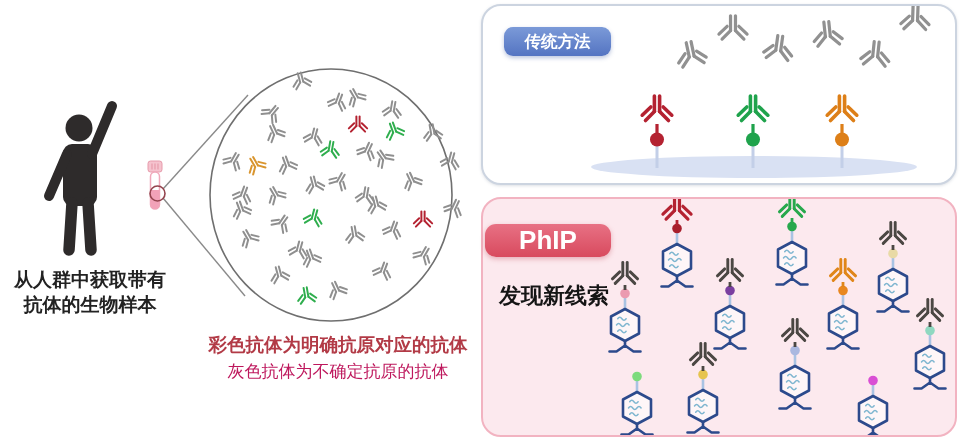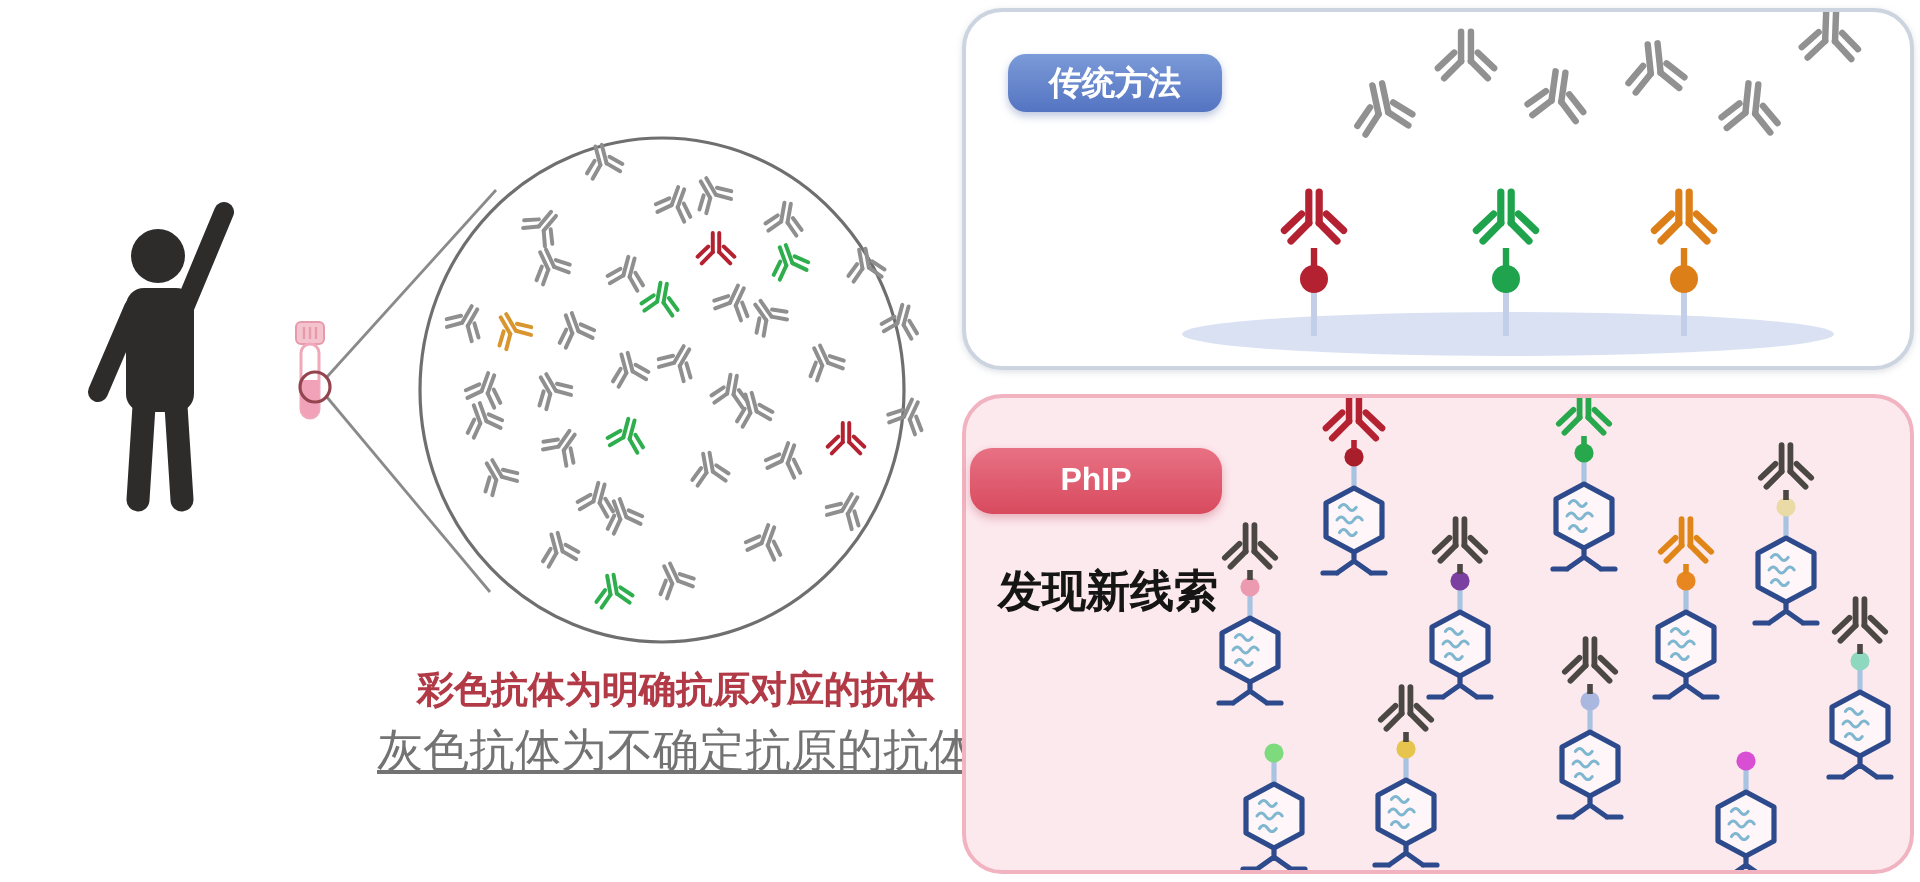--- a/index.html
+++ b/index.html
@@ -6,33 +6,33 @@
   #canvas{
     position:relative;width:960px;height:441px;overflow:hidden;
     font-family:"Liberation Sans", sans-serif;background:#ffffff;
   }
   svg{display:block;}
   
   #scene-svg{position:absolute;left:0;top:0;}
   .caption{position:absolute;text-align:center;}
   #left-caption{left:6px;top:267px;width:168px;font-size:19px;font-weight:700;color:#222;line-height:1.32;}
   #red-caption{left:183px;top:332px;width:310px;font-size:18.5px;font-weight:700;color:#b23a46;}
-  #gray-caption{left:183px;top:360px;width:310px;font-size:23px;font-weight:500;color:#737373;text-decoration:underline;}
+  #gray-caption{left:183px;top:360px;width:310px;font-size:17px;font-weight:500;color:#be185d;}
   
   .panel{position:absolute;box-sizing:border-box;border-radius:20px;overflow:hidden;}
   #trad-panel{left:481px;top:4px;width:476px;height:181px;background:#ffffff;
     border:2px solid #ccd4e0;box-shadow:0 1px 3px rgba(120,130,150,.25);}
   #phip-panel{left:481px;top:197px;width:476px;height:240px;background:#fce9ee;
     border:2px solid #f2b3c1;}
   .panel>svg{position:absolute;left:-2px;top:-2px;}
   .badge{position:absolute;display:flex;align-items:center;justify-content:center;
     color:#fff;font-weight:700;border-radius:9px;text-align:right;}
   #trad-badge{left:504px;top:27px;width:107px;height:29px;font-size:16.5px;
     background:linear-gradient(180deg,#7b9ad8,#5474c2);box-shadow:0 2px 4px rgba(60,90,160,.35);}
-  #phip-badge{left:485px;top:224px;width:126px;height:33px;font-size:16px;border-radius:11px;
+  #phip-badge{left:485px;top:224px;width:126px;height:33px;font-size:26px;border-radius:11px;
     background:linear-gradient(180deg,#e87184,#d84a5e);box-shadow:0 2px 5px rgba(190,60,80,.35);}
   #trad-caption{position:absolute;left:487px;top:60px;font-size:17.5px;font-weight:700;color:#151515;}
   #phip-caption{position:absolute;left:499px;top:281px;font-size:22px;font-weight:700;color:#151515;}
 </style>
 </head>
 <body>
 
 <div id="canvas">
 
   <svg id="scene-svg" width="960" height="441" viewBox="0 0 960 441">
@@ -371,20 +371,24 @@
           <path d="M-2.6,-17V-1.5"></path>
           <path d="M2.6,-17V-1.5"></path>
           <path d="M-2.6,-1.5L-11.5,7.5"></path>
           <path d="M2.6,-1.5L11.5,7.5"></path>
           <path d="M-6.2,-6L-14.8,2.2"></path>
           <path d="M6.2,-6L14.8,2.2"></path>
         </g>
       </g>
   </svg>
 
+  <div id="left-caption" class="caption">
+    <span style="display:block">从人群中获取带有</span>
+    <span style="display:block">抗体的生物样本</span>
+  </div>
 
   <div id="red-caption" class="caption">彩色抗体为明确抗原对应的抗体</div>
   <div id="gray-caption" class="caption">灰色抗体为不确定抗原的抗体</div>
 
   <div id="trad-panel" class="panel">
     <svg id="trad-svg" width="476" height="181" viewBox="481 4 476 181">
         <ellipse cx="754" cy="167" rx="163" ry="11" fill="#d9e1f3"></ellipse>
         <line x1="657" y1="145" x2="657" y2="168" stroke="#c3cfe8" stroke-width="3"></line>
         <circle cx="657" cy="139.5" r="7" fill="#b42231"></circle>
         <line x1="657" y1="124" x2="657" y2="133.5" stroke="#b42231" stroke-width="3.2"></line>

